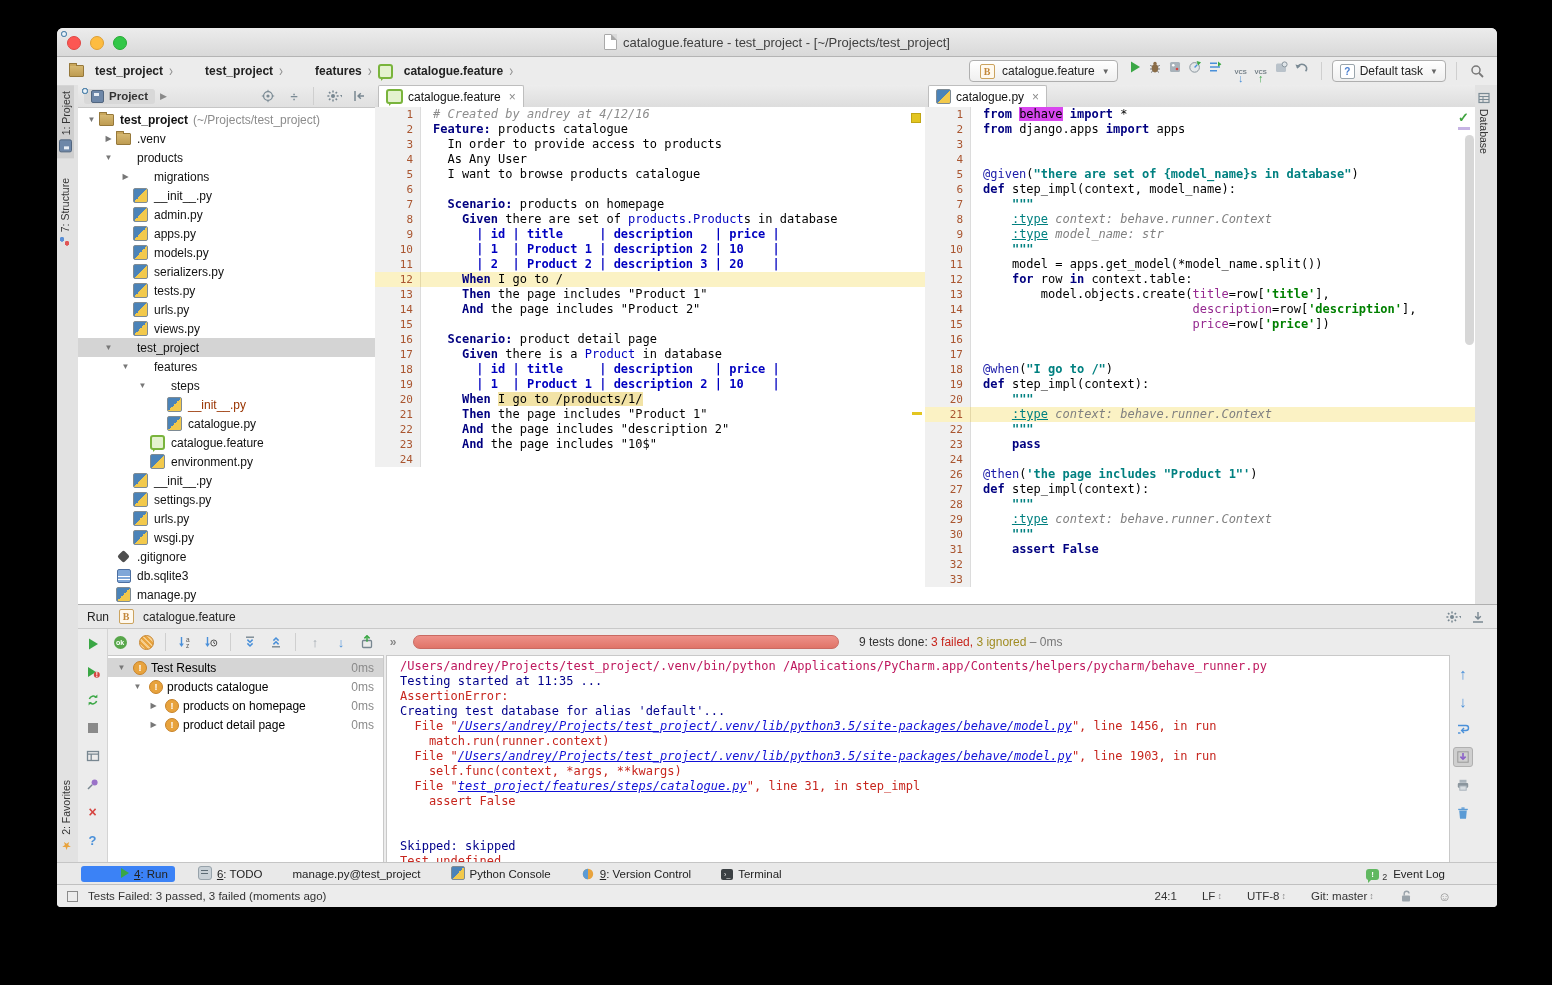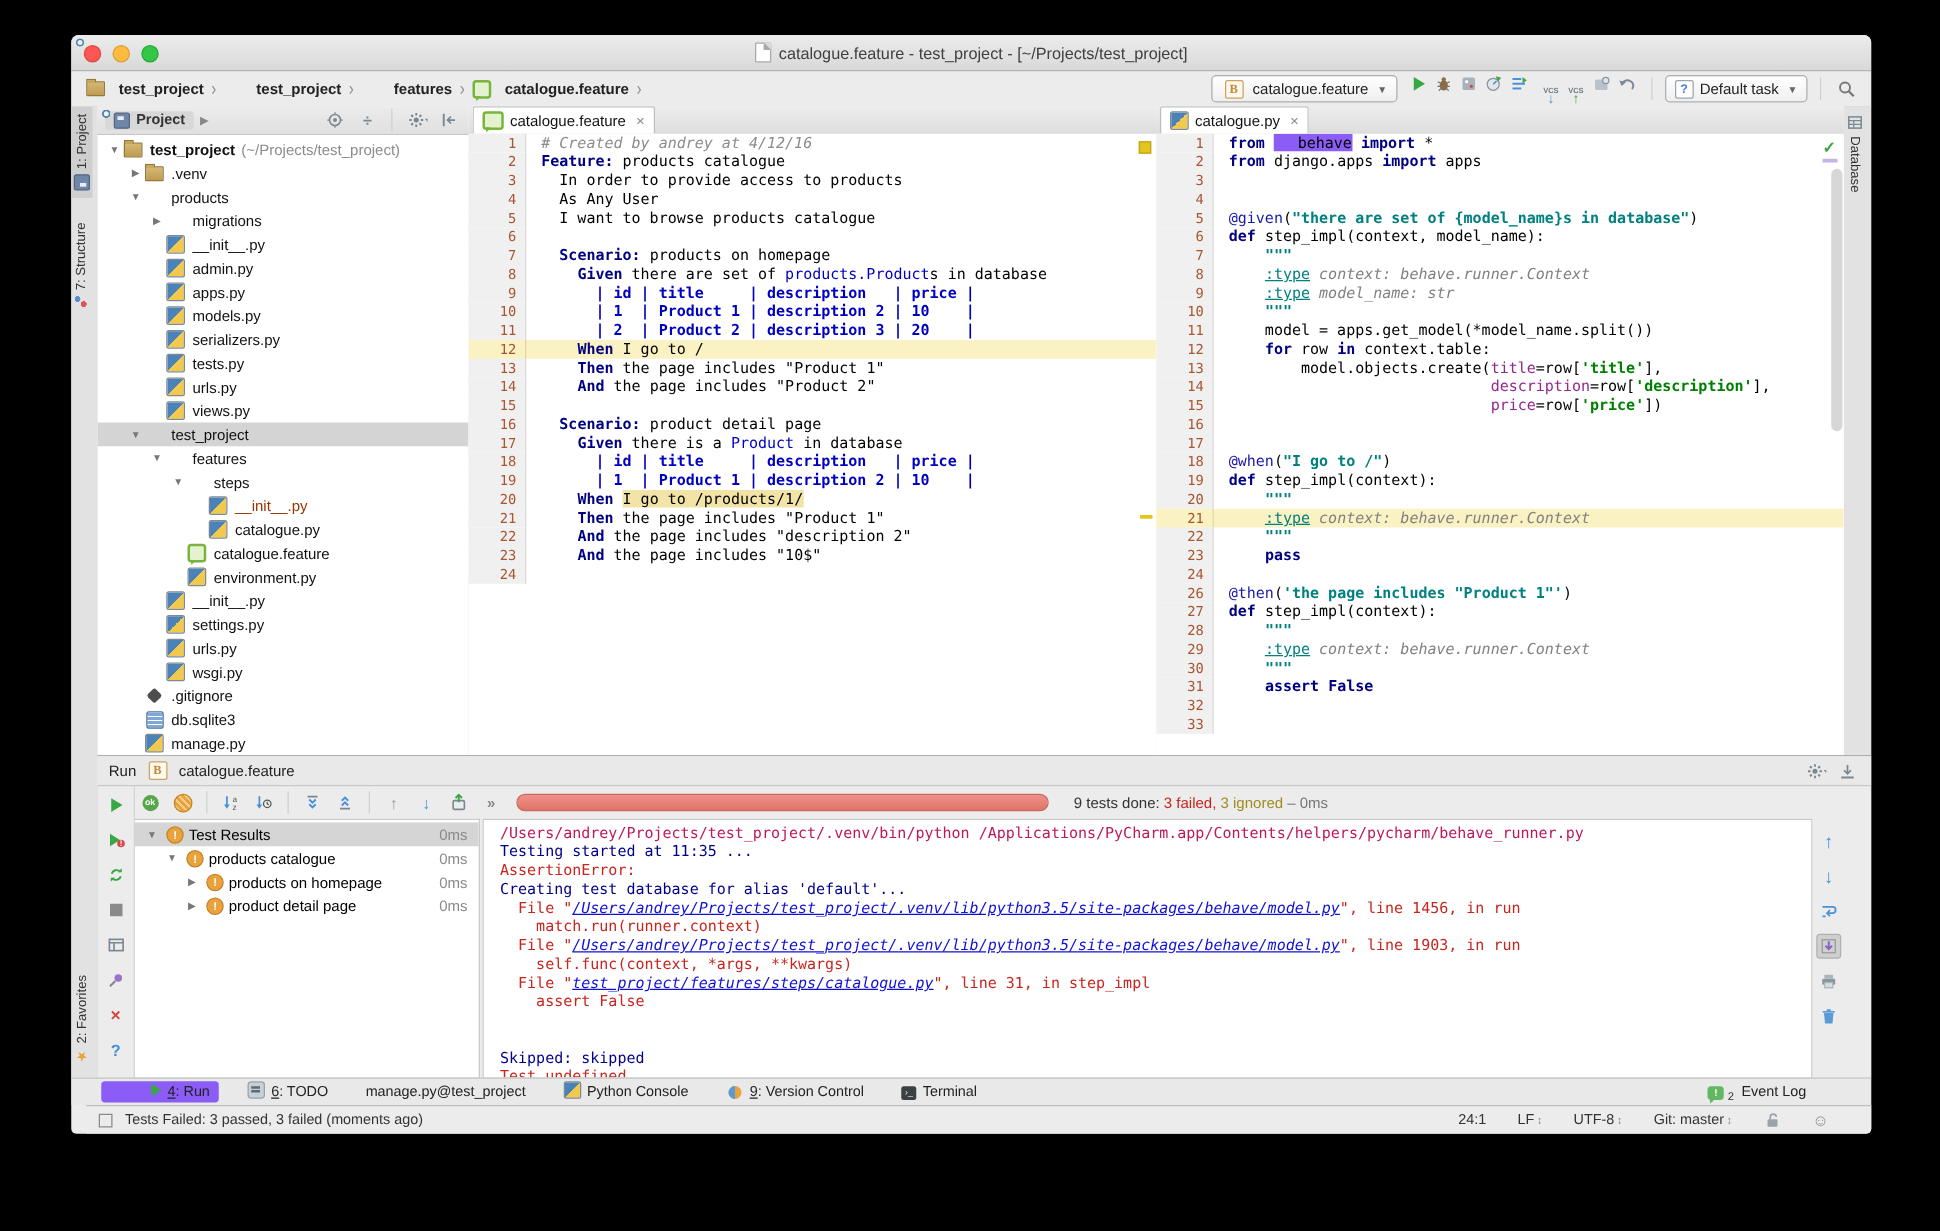--- a/index.html
+++ b/index.html
@@ -90,21 +90,21 @@
   .k{color:#000080;font-weight:bold;}
   .c{color:#8C8C8C;font-style:italic;}
   .tb{color:#0000C0;font-weight:bold;}
   .bb{color:#0000C0;}
   .dec{color:#1A1AA8;}
   .s{color:#008080;font-weight:bold;}
   .ty{color:#008080;text-decoration:underline;}
   .d{color:#808080;font-style:italic;}
   .p{color:#94278F;}
   .g{color:#008000;font-weight:bold;}
-  .selw{background:#8b5cf6;padding-left:19px;}
+  .selw{background:#d946ef;}
   .hl{background:#F2E3A6;}
   .marker{position:absolute;z-index:5;}
   .mk-yellow{width:8px;height:8px;background:#E3C520;border:1px solid #C0A515;}
   .mk-check{color:#3FA43F;font-weight:bold;font-size:13px;}
   .mk-purple{width:12px;height:3px;background:#C6B4E3;}
   .mk-dash{width:10px;height:3px;background:#E3C520;}
   .sbthumb{position:absolute;right:1px;width:9px;border-radius:5px;background:rgba(140,140,140,.35);}
   
   .runpanel{position:absolute;left:21px;top:576px;width:1419px;height:258px;background:#ECECEC;border-top:1px solid #AFAFAF;}
   .rphead{height:23px;display:flex;align-items:center;gap:7px;padding:0 9px;font-size:12px;color:#222;border-bottom:1px solid #C9C9C9;background:#E9E9E9;}
@@ -136,31 +136,31 @@
   .okic{width:13px;height:13px;border-radius:50%;background:#57A64A;color:#FFF;font-size:7px;font-weight:bold;display:inline-flex;align-items:center;justify-content:center;}
   .ignic{width:13px;height:13px;border-radius:50%;border:1px solid #C7832A;display:inline-block;
          background:repeating-linear-gradient(45deg,#E8A33D 0 2px,#F6CE8C 2px 4px);}
   .glyph{font-weight:bold;font-size:13px;line-height:13px;}
   .stopic{width:10px;height:10px;background:#8A8A8A;display:inline-block;}
   .chev2{color:#888;font-size:12px;font-weight:bold;}
   
   .twbar{position:absolute;left:0;top:834px;width:1440px;height:22px;background:#E9E9E9;border-top:1px solid #C5C5C5;
          display:flex;align-items:center;font-size:11.5px;color:#222;padding-left:24px;gap:16px;box-sizing:border-box;}
   .twt{display:flex;align-items:center;gap:5px;padding:2px 7px;border-radius:3px;}
-  .twt.active{background:#8b5cf6;padding-left:40px;}
+  .twt.active{background:#3b82f6;padding-left:40px;}
   .twt u{text-decoration:underline;}
   .play-small{width:0;height:0;border-left:8px solid #3AA745;border-top:5px solid transparent;border-bottom:5px solid transparent;display:inline-block;}
   .todoic{width:12px;height:12px;border-radius:3px;background:#C8D0D6;border:1px solid #97A2AA;display:inline-block;position:relative;}
   .todoic::after{content:"";position:absolute;left:2px;top:3px;width:7px;height:1.5px;background:#5B6A74;box-shadow:0 3px 0 #5B6A74;}
   .term{width:12px;height:11px;background:#3B4043;border-radius:2px;color:#EEE;font-size:7px;line-height:11px;text-align:center;display:inline-block;}
   .evlog{margin-left:auto;display:flex;align-items:center;gap:6px;margin-right:52px;}
   .balloon{width:13px;height:11px;background:#61B861;border-radius:3px;color:#FFF;font-size:8px;font-weight:bold;text-align:center;line-height:11px;display:inline-block;position:relative;}
   .balloon::after{content:"";position:absolute;left:2px;bottom:-3px;border:2px solid transparent;border-top-color:#61B861;border-left-color:#61B861;}
   .evcount{font-size:9px;color:#333;margin-left:-3px;margin-top:6px;}
-  .statusbar{position:absolute;left:12px;top:856px;width:1440px;height:23px;background:#ECECEC;border-top:1px solid #C0C0C0;
+  .statusbar{position:absolute;left:0;top:856px;width:1440px;height:23px;background:#ECECEC;border-top:1px solid #C0C0C0;
              display:flex;align-items:center;font-size:11.5px;color:#333;padding:0 10px;gap:10px;box-sizing:border-box;}
   .sbsq{width:9px;height:9px;border:1.5px solid #8A8A8A;display:inline-block;}
   .sbright{margin-left:auto;display:flex;align-items:center;gap:25px;margin-right:36px;}
   .sbitem{display:flex;align-items:center;gap:2px;}
   .updn{font-size:9px;color:#888;}
   .facei{color:#8A8A8A;font-size:13px;}
   svg{display:block;}
 </style>
 </head>
 <body>

